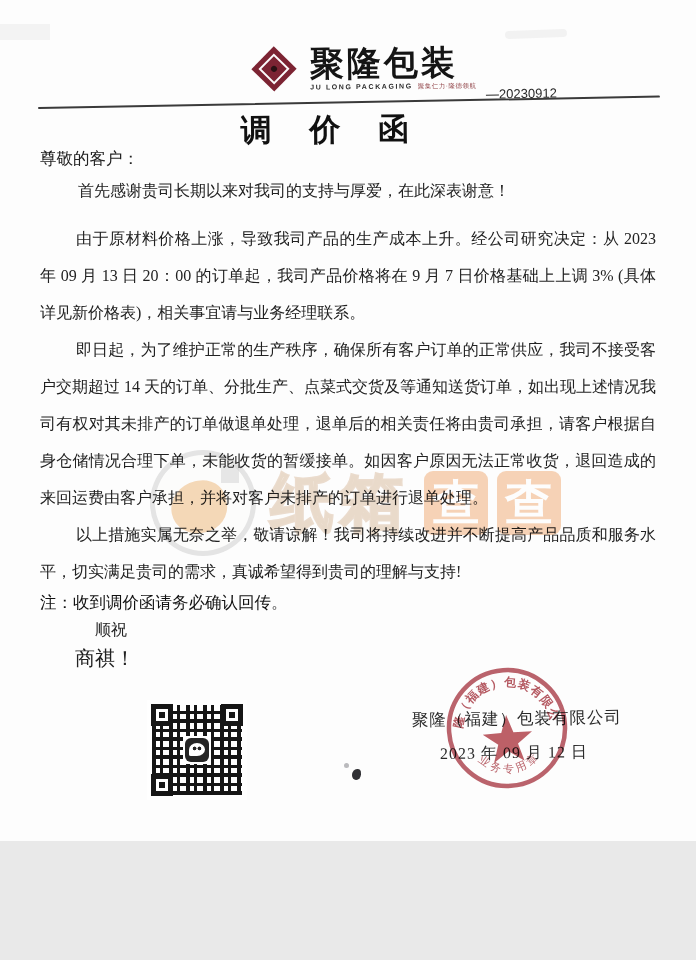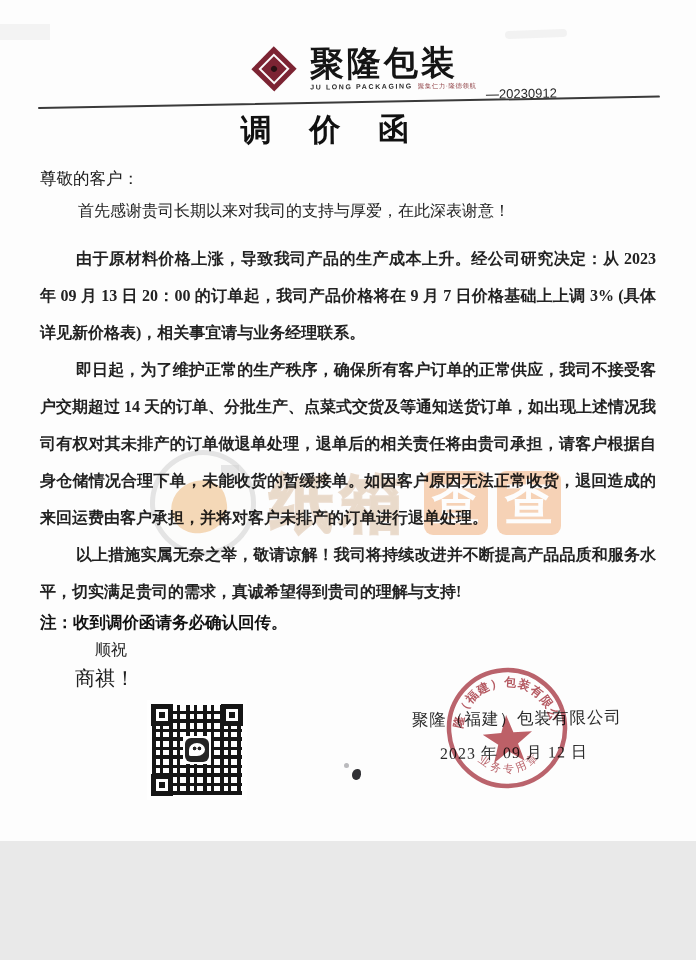--- a/index.html
+++ b/index.html
@@ -44,29 +44,29 @@
     transform:rotate(-1.05deg);transform-origin:left center;border-radius:1px;
   }
   
   .doc-title{
     position:absolute;top:109px;left:40px;width:580px;text-align:center;
     font-size:31px;font-weight:bold;color:#111;
     letter-spacing:10px;word-spacing:10px;transform:rotate(-0.5deg);white-space:nowrap;
   }
   
   .body-flow{
-    position:absolute;top:164px;left:40px;width:616px;
+    position:absolute;top:144px;left:40px;width:616px;
     font-size:16px;color:#222;text-align:justify;
   }
   .salutation{line-height:30px;font-size:16.5px;}
   .greeting{line-height:30px;text-indent:38px;}
   .thanks{line-height:33px;text-indent:38px;}
-  .para{margin:0;line-height:37px;text-indent:36px;font-weight:bold;}
+  .para{margin:0;line-height:37px;text-indent:36px;}
   .para.first{margin-top:13px;}
-  .note{margin:0;line-height:26px;font-weight:bold;font-size:16.5px;color:#111;}
+  .note{margin:0;line-height:26px;font-weight:normal;font-size:16.5px;color:#111;}
   .closing-wish{line-height:28px;text-indent:55px;}
   .closing-regards{line-height:28px;text-indent:35px;font-size:20px;}
   
   .watermark{
     position:absolute;left:150px;top:443px;width:430px;height:120px;
     display:flex;align-items:center;gap:14px;
     opacity:0.42;mix-blend-mode:multiply;pointer-events:none;
   }
   .wm-circle{
     position:relative;width:96px;height:96px;border-radius:50%;

